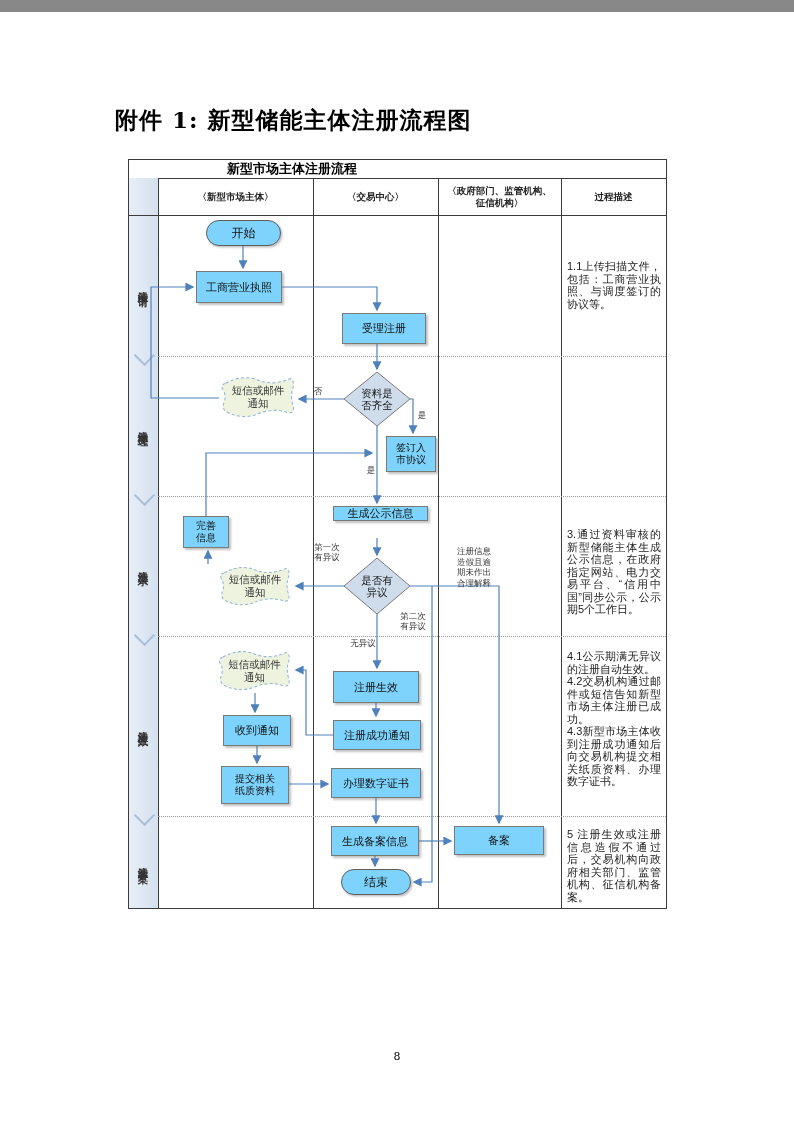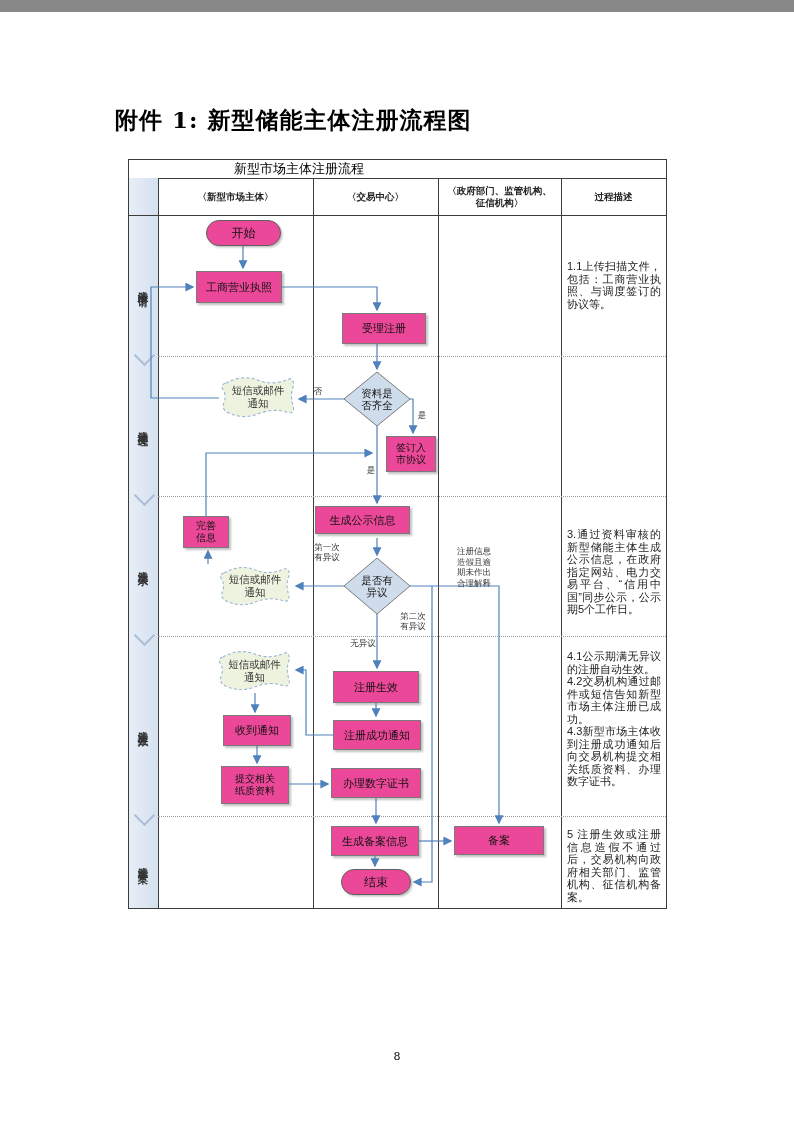--- a/index.html
+++ b/index.html
@@ -3,36 +3,36 @@
 <meta charset="utf-8">
 <style>
   html,body{margin:0;padding:0;background:#888;}
   .page{position:relative;width:794px;height:1123px;background:#fff;margin:12px auto;overflow:hidden;
         font-family:"Liberation Sans","DejaVu Sans",sans-serif;color:#111;}
   .heading{position:absolute;left:115px;top:93px;font-family:"DejaVu Serif","Liberation Serif",serif;
            font-weight:700;font-size:23px;letter-spacing:1px;color:#000;}
   
   .chart{position:absolute;left:128px;top:147px;width:537px;height:748px;border:1.5px solid #3c3c3c;}
   .titlebar{position:absolute;left:0;top:0;width:537px;height:18px;border-bottom:1.5px solid #3c3c3c;}
-  .titlebar .t{position:absolute;left:30px;top:0;width:280px;text-align:center;font-size:13px;
-               font-weight:400;line-height:17px;color:#000;}
+  .titlebar .t{position:absolute;left:23px;top:0;width:280px;text-align:center;font-size:13px;
+               font-weight:700;line-height:17px;color:#000;}
   .lanecol{position:absolute;left:0;top:18px;width:29px;height:730px;
            background:linear-gradient(90deg,#e7eef7,#d5e1ef);}
   .vline{position:absolute;top:18px;width:0;height:730px;border-left:1px solid #3c3c3c;}
   .hline{position:absolute;left:0;width:537px;height:0;border-top:1px solid #3c3c3c;}
   .dotline{position:absolute;left:29px;width:508px;height:0;border-top:1px dotted #9a9a9a;}
   .hcell{position:absolute;top:18px;height:37px;display:flex;align-items:center;justify-content:center;
          text-align:center;font-size:9.5px;font-weight:600;color:#222;line-height:11.5px;padding:0 5px;box-sizing:border-box;}
   .lane-label{position:absolute;left:0;width:29px;display:flex;align-items:center;justify-content:center;}
   .lane-label span{writing-mode:vertical-rl;text-orientation:upright;font-size:10.5px;font-weight:600;
                    letter-spacing:2px;color:#333;}
   .chev{position:absolute;left:8px;width:13px;height:13px;border-right:2px solid #aabdd8;
         border-bottom:2px solid #aabdd8;transform:rotate(45deg);}
   
-  .rect,.oval{position:absolute;background:#ec4899;border:1px solid #7a7a7a;box-sizing:border-box;
+  .rect,.oval{position:absolute;background:#7dd3fc;border:1px solid #7a7a7a;box-sizing:border-box;
         display:flex;align-items:center;justify-content:center;text-align:center;
         font-size:11px;color:#111;box-shadow:1.5px 1.5px 2px rgba(120,120,120,.45);white-space:pre-line;line-height:13px;}
   .oval{border-radius:14px;border-color:#5f5f5f;}
   .small{font-size:10px;line-height:12.5px;}
   .dia{position:absolute;}
   .dia svg{position:absolute;left:0;top:0;}
   .dia .txt{position:absolute;left:0;top:0;width:100%;height:100%;display:flex;align-items:center;
             justify-content:center;text-align:center;font-size:10.5px;line-height:12px;white-space:pre-line;}
   .cloud{position:absolute;}
   .cloud svg{position:absolute;left:0;top:0;}
@@ -143,21 +143,21 @@
         <polygon points="33,0 66,27 33,54 0,27" fill="#cfdcec" stroke="#7a7a7a" stroke-width="1"></polygon>
       </svg>
       <div class="txt">资料是
 否齐全</div>
     </div>
     <div class="rect small" style="left:257px;top:276px;width:50px;height:36px">签订入
 市协议</div>
 
     <div class="rect small" style="left:54px;top:356px;width:46px;height:32px">完善
 信息</div>
-    <div class="rect" style="left:186px;top:346px;width:95px;height:28px">生成公示信息</div>
+    <div class="rect" style="left:204px;top:346px;width:95px;height:15px">生成公示信息</div>
     <div class="cloud" style="left:88px;top:404px;width:76px;height:44px">
       <svg width="76" height="44" viewBox="0 0 100 60">
         <path d="M8,12 Q30,0 50,8 Q70,16 92,6 Q99,9 95,20 Q92,30 96,42 Q98,53 88,50 Q70,44 50,52 Q30,60 10,50 Q2,46 6,36 Q9,28 4,20 Q1,14 8,12 Z" fill="#eef3df" stroke="#95b3d7" stroke-width="1.4" stroke-dasharray="4 3"></path>
       </svg>
       <div class="txt">短信或邮件
 通知</div>
     </div>
     <div class="dia" style="left:215px;top:398px;width:66px;height:56px">
       <svg width="66" height="56" viewBox="0 0 66 56">
         <polygon points="33,0 66,28 33,56 0,28" fill="#cfdcec" stroke="#7a7a7a" stroke-width="1"></polygon>

